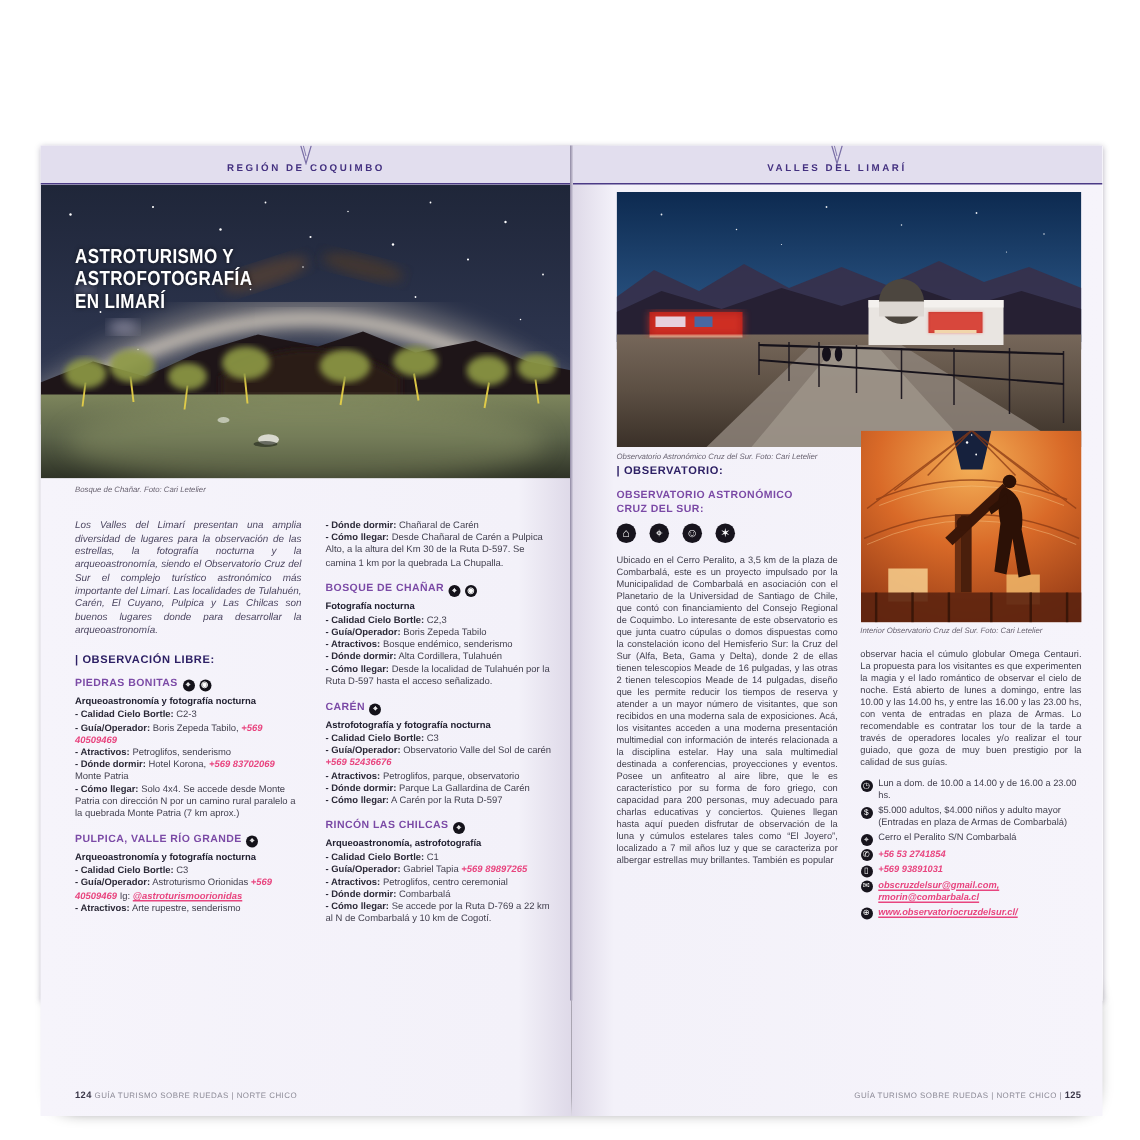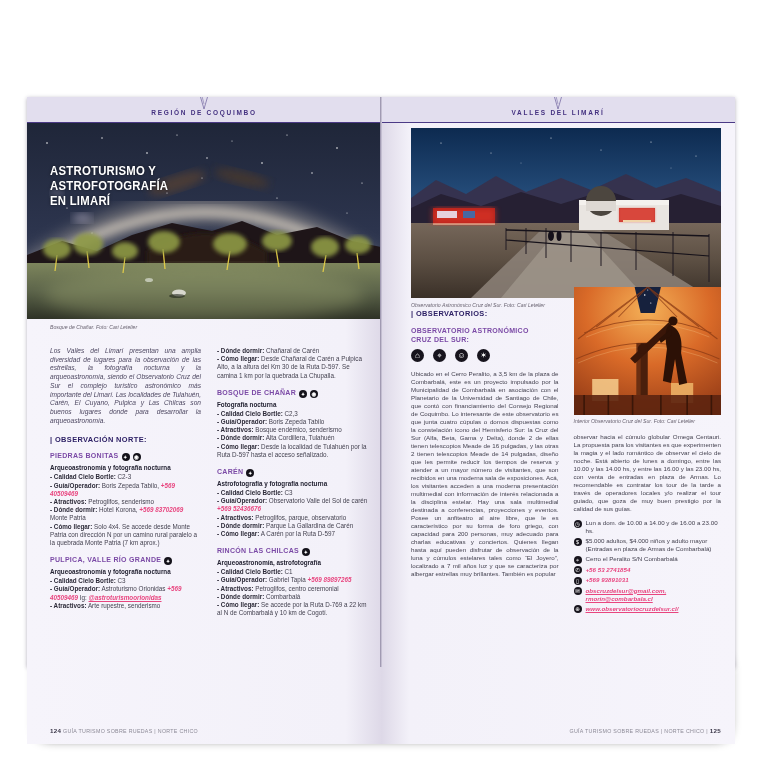--- a/index.html
+++ b/index.html
@@ -165,21 +165,21 @@
         <div>ASTROFOTOGRAFÍA</div>
         <div>EN LIMARÍ</div>
       </div>
     </div>
     <div class="cap hero-cap">Bosque de Chañar. Foto: Cari Letelier</div>
 
     <div class="cols lp">
 
       <div class="col">
         <p class="intro">Los Valles del Limarí presentan una amplia diversidad de lugares para la observación de las estrellas, la fotografía nocturna y la arqueoastronomía, siendo el Observatorio Cruz del Sur el complejo turístico astronómico más importante del Limarí. Las localidades de Tulahuén, Carén, El Cuyano, Pulpica y Las Chilcas son buenos lugares donde para desarrollar la arqueoastronomía.</p>
-        <p class="shead">|  OBSERVACIÓN NORTE:</p>
+        <p class="shead">|  OBSERVACIÓN LIBRE:</p>
 
         <div class="listing">
           <div class="ltitle"><span>PIEDRAS BONITAS</span><span class="bdg">⌖</span><span class="bdg">◉</span></div>
           <div class="lsub">Arqueoastronomía y fotografía nocturna</div>
           <p class="bl"><b class="b">- Calidad Cielo Bortle:</b><span> C2-3</span></p>
           <p class="bl"><b class="b">- Guía/Operador:</b><span> Boris Zepeda Tabilo, </span><span class="pk">+569 40509469</span></p>
           <p class="bl"><b class="b">- Atractivos:</b><span> Petroglifos, senderismo</span></p>
           <p class="bl"><b class="b">- Dónde dormir:</b><span> Hotel Korona, </span><span class="pk">+569 83702069</span><span> Monte Patria</span></p>
           <p class="bl"><b class="b">- Cómo llegar:</b><span> Solo 4x4. Se accede desde Monte Patria con dirección N por un camino rural paralelo a la quebrada Monte Patria (7 km aprox.)</span></p>
         </div>
@@ -309,21 +309,21 @@
         <path d="M95 112 L298 128" stroke="#16121a" stroke-width="1.2" fill="none"></path>
         <ellipse cx="140" cy="108" rx="3" ry="5" fill="#14101a"></ellipse>
         <ellipse cx="148" cy="108" rx="2.5" ry="5" fill="#14101a"></ellipse>
       </svg>
     </div>
     <div class="cap photo-cap">Observatorio Astronómico Cruz del Sur. Foto: Cari Letelier</div>
 
     <div class="cols rp">
 
       <div class="col col1">
-        <p class="shead">|  OBSERVATORIOS:</p>
+        <p class="shead">|  OBSERVATORIO:</p>
         <p class="obs-title"><span>OBSERVATORIO ASTRONÓMICO</span><br><span>CRUZ DEL SUR:</span></p>
         <div class="iconrow">
           <div class="cir">⌂</div>
           <div class="cir">⌖</div>
           <div class="cir">☺</div>
           <div class="cir">✶</div>
         </div>
         <p class="para">Ubicado en el Cerro Peralito, a 3,5 km de la plaza de Combarbalá, este es un proyecto impulsado por la Municipalidad de Combarbalá en asociación con el Planetario de la Universidad de Santiago de Chile, que contó con financiamiento del Consejo Regional de Coquimbo. Lo interesante de este observatorio es que junta cuatro cúpulas o domos dispuestas como la constelación icono del Hemisferio Sur: la Cruz del Sur (Alfa, Beta, Gama y Delta), donde 2 de ellas tienen telescopios Meade de 16 pulgadas, y las otras 2 tienen telescopios Meade de 14 pulgadas, diseño que les permite reducir los tiempos de reserva y atender a un mayor número de visitantes, que son recibidos en una moderna sala de exposiciones. Acá, los visitantes acceden a una moderna presentación multimedial con información de interés relacionada a la disciplina estelar. Hay una sala multimedial destinada a conferencias, proyecciones y eventos. Posee un anfiteatro al aire libre, que le es característico por su forma de foro griego, con capacidad para 200 personas, muy adecuado para charlas educativas y conciertos. Quienes llegan hasta aquí pueden disfrutar de observación de la luna y cúmulos estelares tales como “El Joyero”, localizado a 7 mil años luz y que se caracteriza por albergar estrellas muy brillantes. También es popular</p>
       </div>
 

